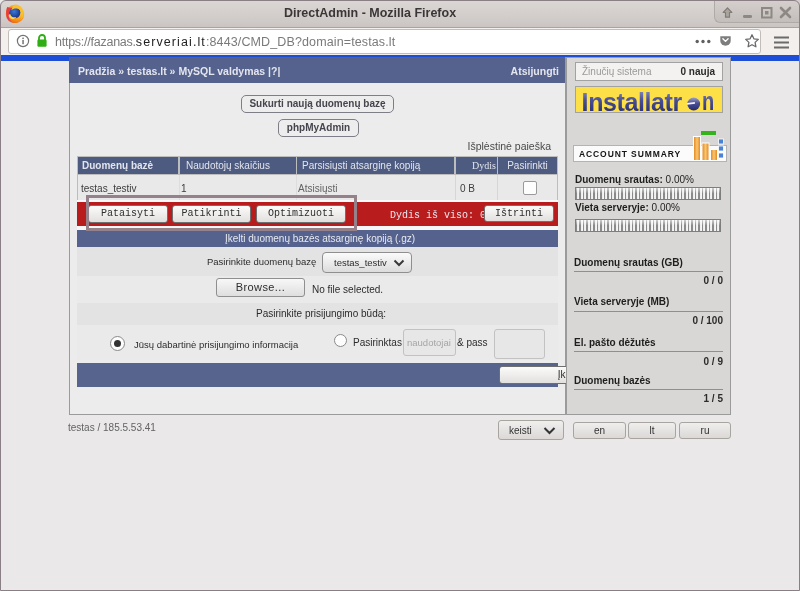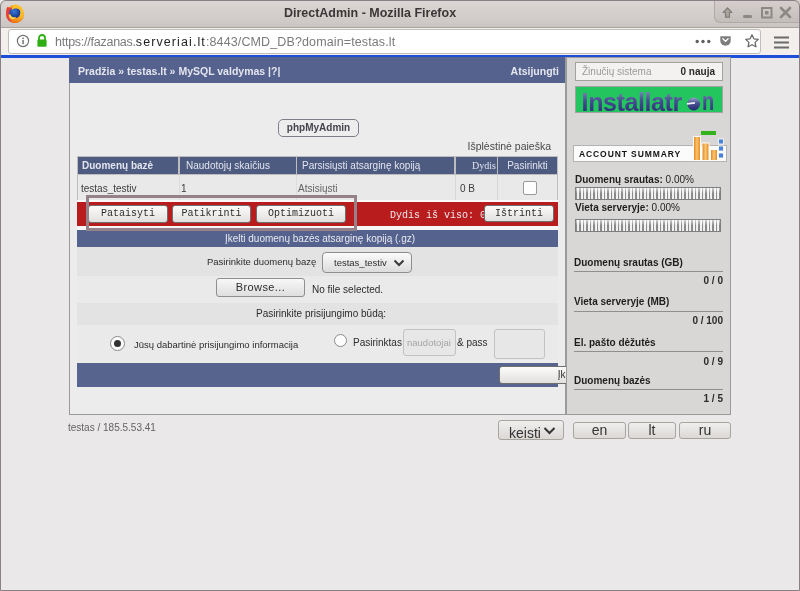--- a/index.html
+++ b/index.html
@@ -8,21 +8,21 @@
   
   #titlebar{left:0;top:0;width:800px;height:27px;
     background:linear-gradient(#dbd7d4,#cfcac7 80%,#c9c4c1);
     border-bottom:1px solid #aaa49f;border-radius:6px 6px 0 0;
     box-shadow:inset 0 1px 0 #efedec;}
   #winborder{left:0;top:0;width:798px;height:589px;border:1px solid #8a7f85;border-radius:6px 6px 0 0;z-index:50;pointer-events:none;}
   #title{left:0;top:6px;width:740px;text-align:center;font-size:12.5px;font-weight:bold;color:#3b3738;}
   #btngroup{left:714px;top:0px;width:86px;height:22px;background:linear-gradient(#d5d0cd,#c3bebb);border:1px solid #b0aaa6;border-top:none;border-right:none;border-radius:0 0 0 6px;}
   .wbtn{position:absolute;top:4px;}
   
-  #toolbar{left:0;top:28px;width:800px;height:27px;background:#f2efed;border-bottom:3px solid #1d4ed8;}
+  #toolbar{left:0;top:28px;width:800px;height:27px;background:#f2efed;border-bottom:6px solid #1d4ed8;}
   #urlfield{left:8px;top:1px;width:751px;height:23px;background:#fff;border:1px solid #c3bdb9;border-radius:3px;}
   #urltext{left:46px;top:5px;font-size:12.5px;color:#7a7a7a;white-space:nowrap;}
   #urltext b{color:#1f1f1f;font-weight:normal;}
   #hamburger{left:774px;top:8px;}
   
   #panel{left:69px;top:57px;width:495px;height:356px;background:#ececec;border:1px solid #9b9b9b;}
   #sidebar{left:566px;top:57px;width:163px;height:356px;background:#d8d7d5;border:1px solid #9b9b9b;}
   .bluebar{background:#54628d;color:#e8e9f0;font-size:10px;}
   #ptitle{left:69px;top:57px;width:496px;height:26px;background:#54628d;}
   #ptitle .t{position:absolute;left:9px;top:8px;font-weight:bold;font-size:10.5px;color:#e4e5ee;}
@@ -35,21 +35,21 @@
   input.txt{position:absolute;border:1px solid #c2c2c2;border-radius:3px;background:#e7e7e7;font-family:"Liberation Sans",sans-serif;}
   
   .sbox{position:absolute;background:#f7f6f4;border:1px solid #a2a2a2;}
   .slabel{position:absolute;font-size:10px;color:#1e1e1e;font-weight:bold;}
   .pbar{position:absolute;height:11px;width:144px;left:575px;border:1px solid #7e7e7e;background:
      linear-gradient(rgba(255,255,255,.6),rgba(255,255,255,0) 50%),
      repeating-linear-gradient(90deg,#8a8a8a 0px,#8a8a8a 1px,#ececec 1.5px,#f8f8f8 3.5px);}
   .shr{position:absolute;left:574px;width:149px;border-top:1px solid #8f8f8f;}
   .sval{position:absolute;left:574px;width:149px;text-align:right;font-size:10px;font-weight:bold;color:#2b2b2b;}
   
-  .fbtn{position:absolute;background:linear-gradient(#f0efee,#dbd8d6);border:1px solid #a8a49f;border-radius:3px;font-size:14px;color:#333;text-align:center;}
+  .fbtn{position:absolute;background:linear-gradient(#f0efee,#dbd8d6);border:1px solid #a8a49f;border-radius:3px;font-size:10px;color:#333;text-align:center;}
 </style></head>
 <body>
 <div id="win">
   <div id="titlebar" class="abs"></div>
 
   <svg class="abs" style="left:5px;top:3px" width="20" height="20" viewBox="0 0 20 20">
     <defs>
       <radialGradient id="fxo" cx="68%" cy="30%" r="90%">
         <stop offset="0%" stop-color="#fdeb5f"></stop>
           <stop offset="38%" stop-color="#fcb32a"></stop>
@@ -120,20 +120,21 @@
         <rect x="0" y="10.5" width="15" height="2" fill="#6b6b6b"></rect>
     </svg>
   </div>
 
   <div id="panel" class="abs"></div>
   <div id="ptitle" class="abs">
       <span class="t">Pradžia » testas.lt » MySQL valdymas |?|</span>
       <span class="r">Atsijungti</span>
     </div>
 
+  <div class="linkbtn" style="left:241px;top:95px;width:151px;height:16px;line-height:16px;">Sukurti naują duomenų bazę</div>
   <div class="linkbtn" style="left:278px;top:119px;width:79px;height:16px;line-height:16px;">phpMyAdmin</div>
   <div class="abs" style="left:400px;top:140px;width:151px;text-align:right;font-size:10.5px;color:#4a4a4a;">Išplėstinė paieška</div>
 
   <div class="abs" style="left:77px;top:156px;width:481px;height:45px;background:#bdbdbd;"></div>
   <div class="th" style="left:78px;width:100px;"><b style="padding-left:4px;display:inline-block;">Duomenų bazė</b></div>
   <div class="th" style="left:180px;width:116px;padding-left:6px;">Naudotojų skaičius</div>
   <div class="th" style="left:297px;width:157px;padding-left:5px;">Parsisiųsti atsarginę kopiją</div>
   <div class="th" style="left:456px;width:41px;padding-left:16px;font-family:Liberation Serif, serif;">Dydis</div>
   <div class="th" style="left:498px;width:59px;text-align:center;">Pasirinkti</div>
 
@@ -190,21 +191,21 @@
   <div class="abs bluebar" style="left:77px;top:363px;width:481px;height:24px;background:#56648e;">
     <div class="gbtn" style="left:422px;top:3px;width:56px;height:16px;line-height:16px;padding-left:40px;">Įkelti</div>
   </div>
   <div class="abs" style="left:68px;top:422px;font-size:10px;color:#636363;">testas / 185.5.53.41</div>
 
   <div id="sidebar" class="abs"></div>
   <div class="sbox" style="left:575px;top:62px;width:146px;height:17px;font-size:10px;background:#f3f2f0;">
     <span class="abs" style="left:6px;top:3px;color:#9a9a9a;">Žinučių sistema</span>
     <span class="abs" style="right:7px;top:3px;color:#2a2a2a;font-weight:bold;">0 nauja</span>
   </div>
-  <div class="sbox" style="left:575px;top:86px;width:146px;height:25px;background:#22c55e;text-align:center;">
+  <div class="sbox" style="left:575px;top:86px;width:146px;height:25px;background:#fde047;text-align:center;">
     <svg class="abs" style="left:0px;top:0px;" width="146" height="26" viewBox="0 0 146 26">
       <defs>
           <linearGradient id="ilg" x1="0" y1="0" x2="0" y2="1">
         <stop offset="0%" stop-color="#979bca"></stop>
             <stop offset="45%" stop-color="#4a4f94"></stop>
             <stop offset="100%" stop-color="#252b6e"></stop>
       </linearGradient>
         </defs>
       <text x="5.6" y="23.5" font-family="Liberation Sans" font-size="25" font-weight="bold" letter-spacing="-0.4" fill="url(#ilg)">Installatr</text>
       <circle cx="117.7" cy="17" r="6.4" fill="url(#ilg)"></circle>

